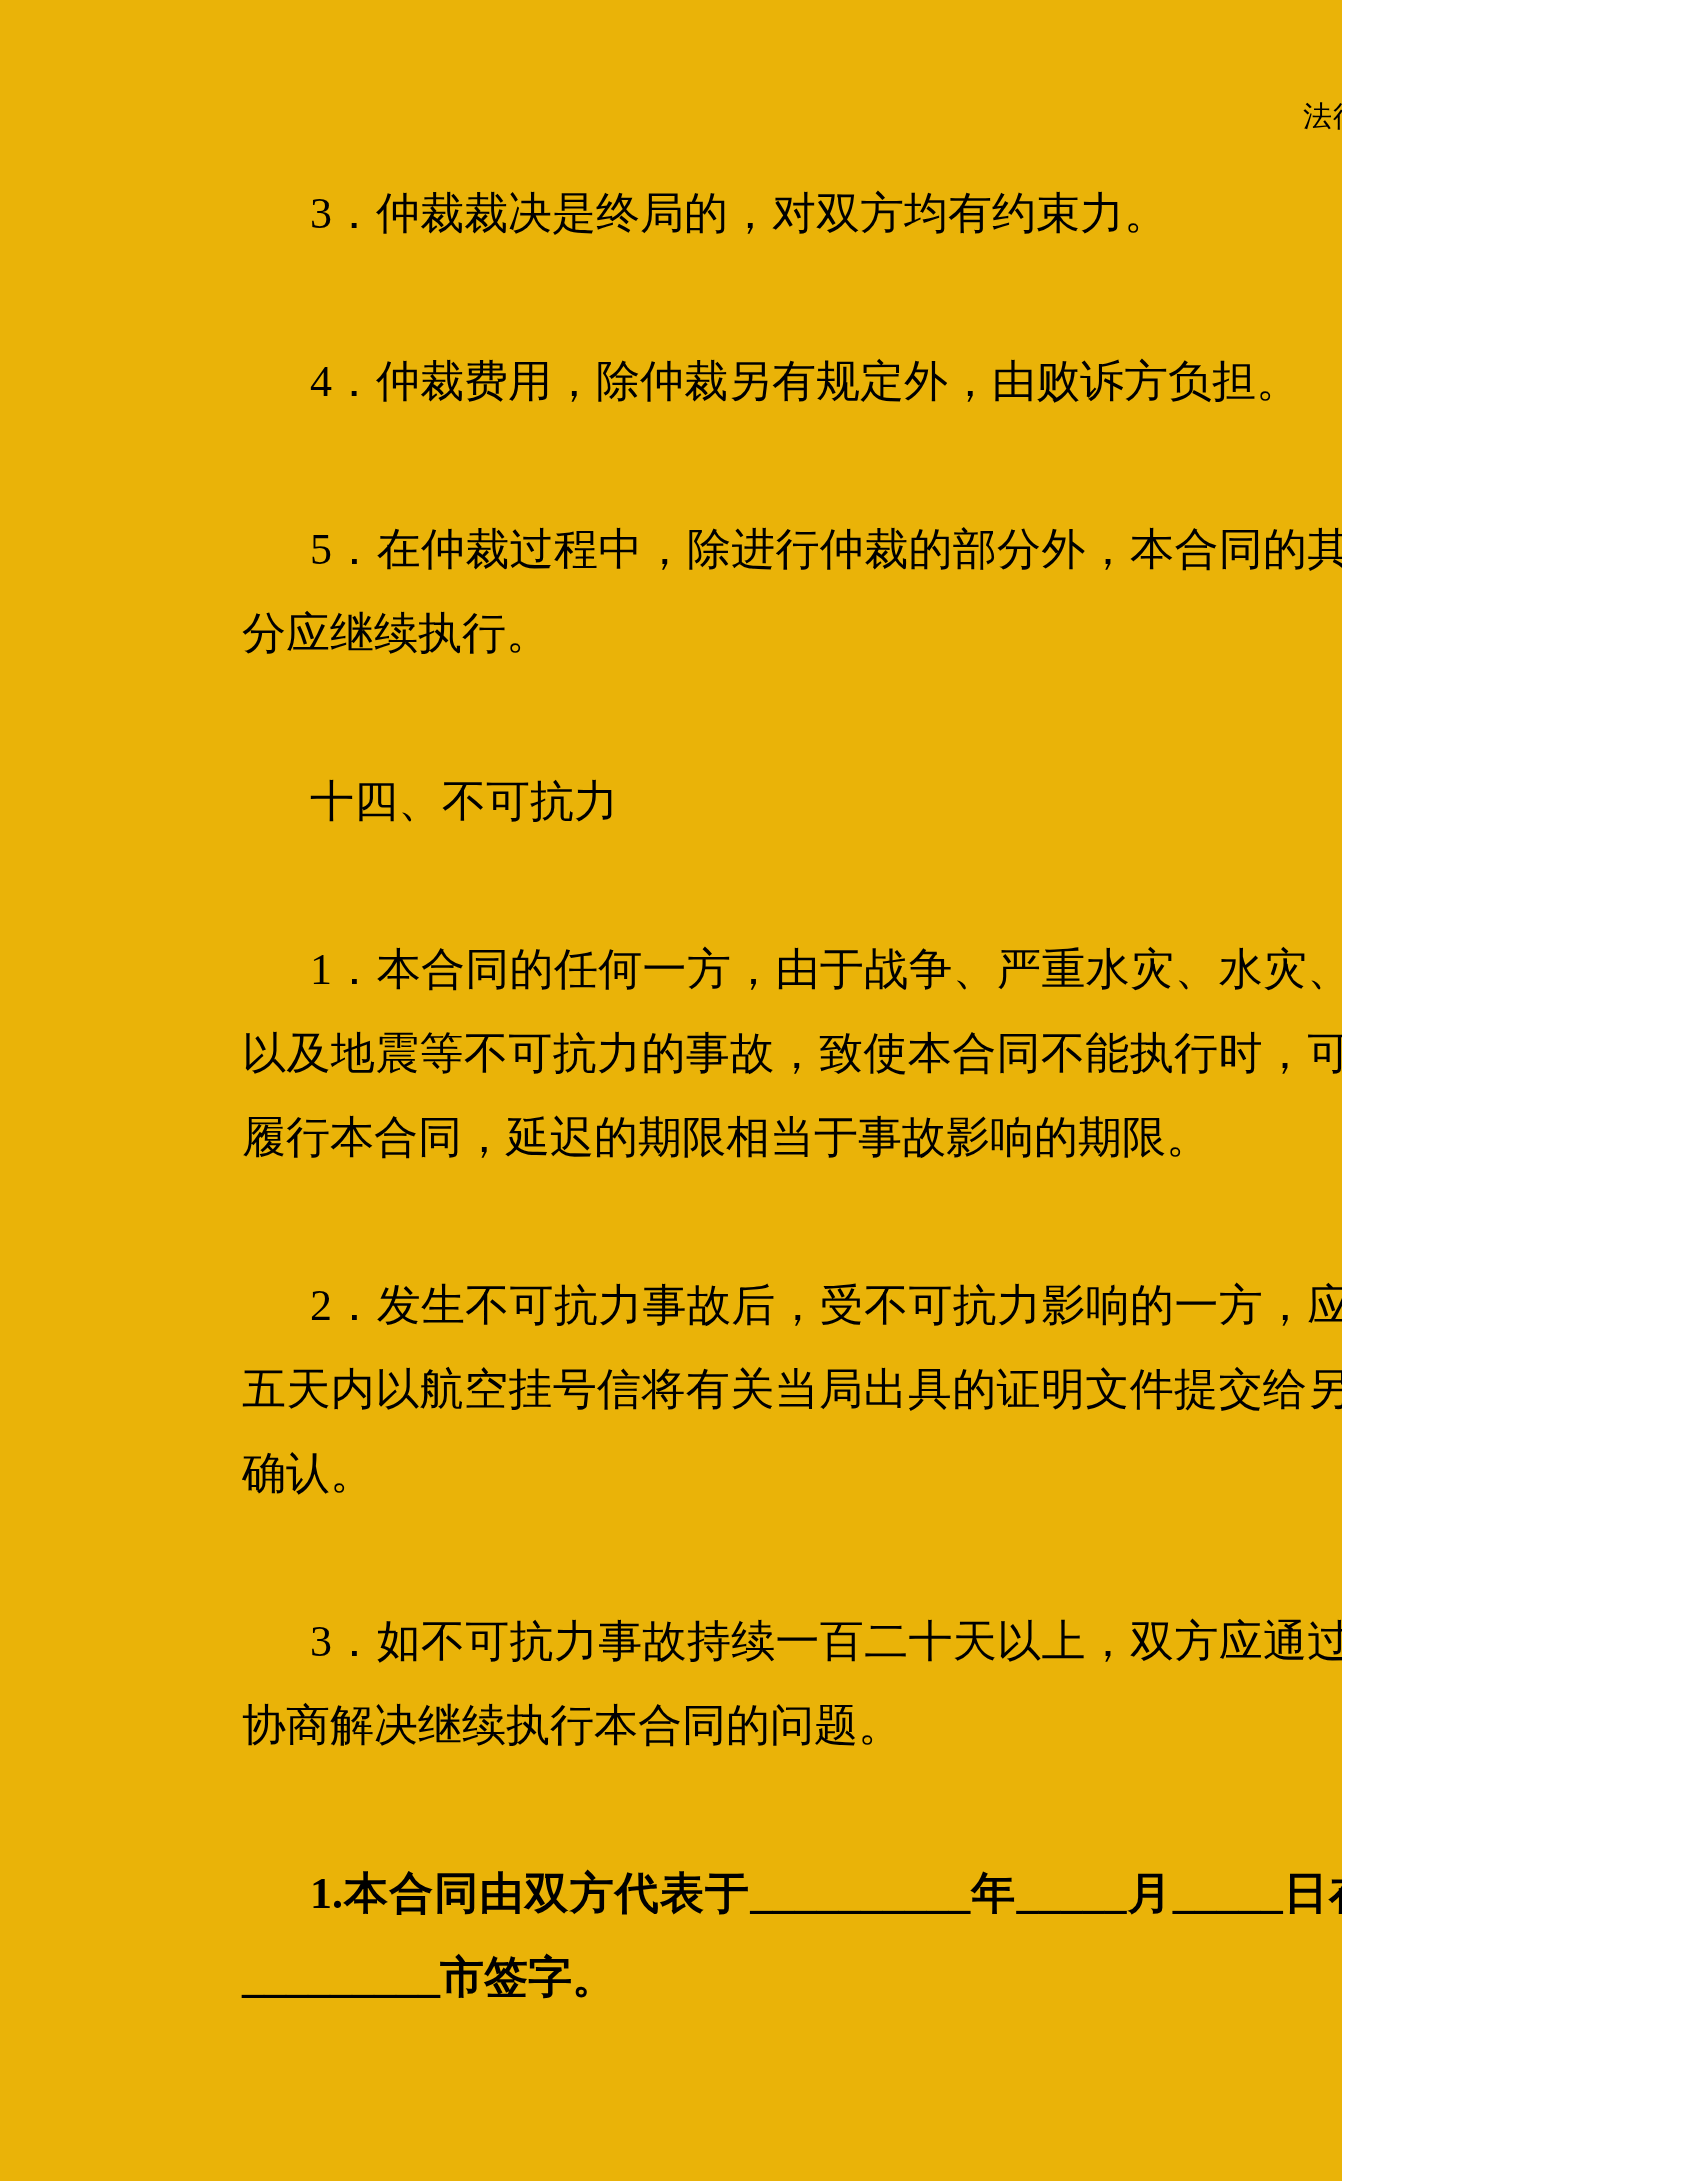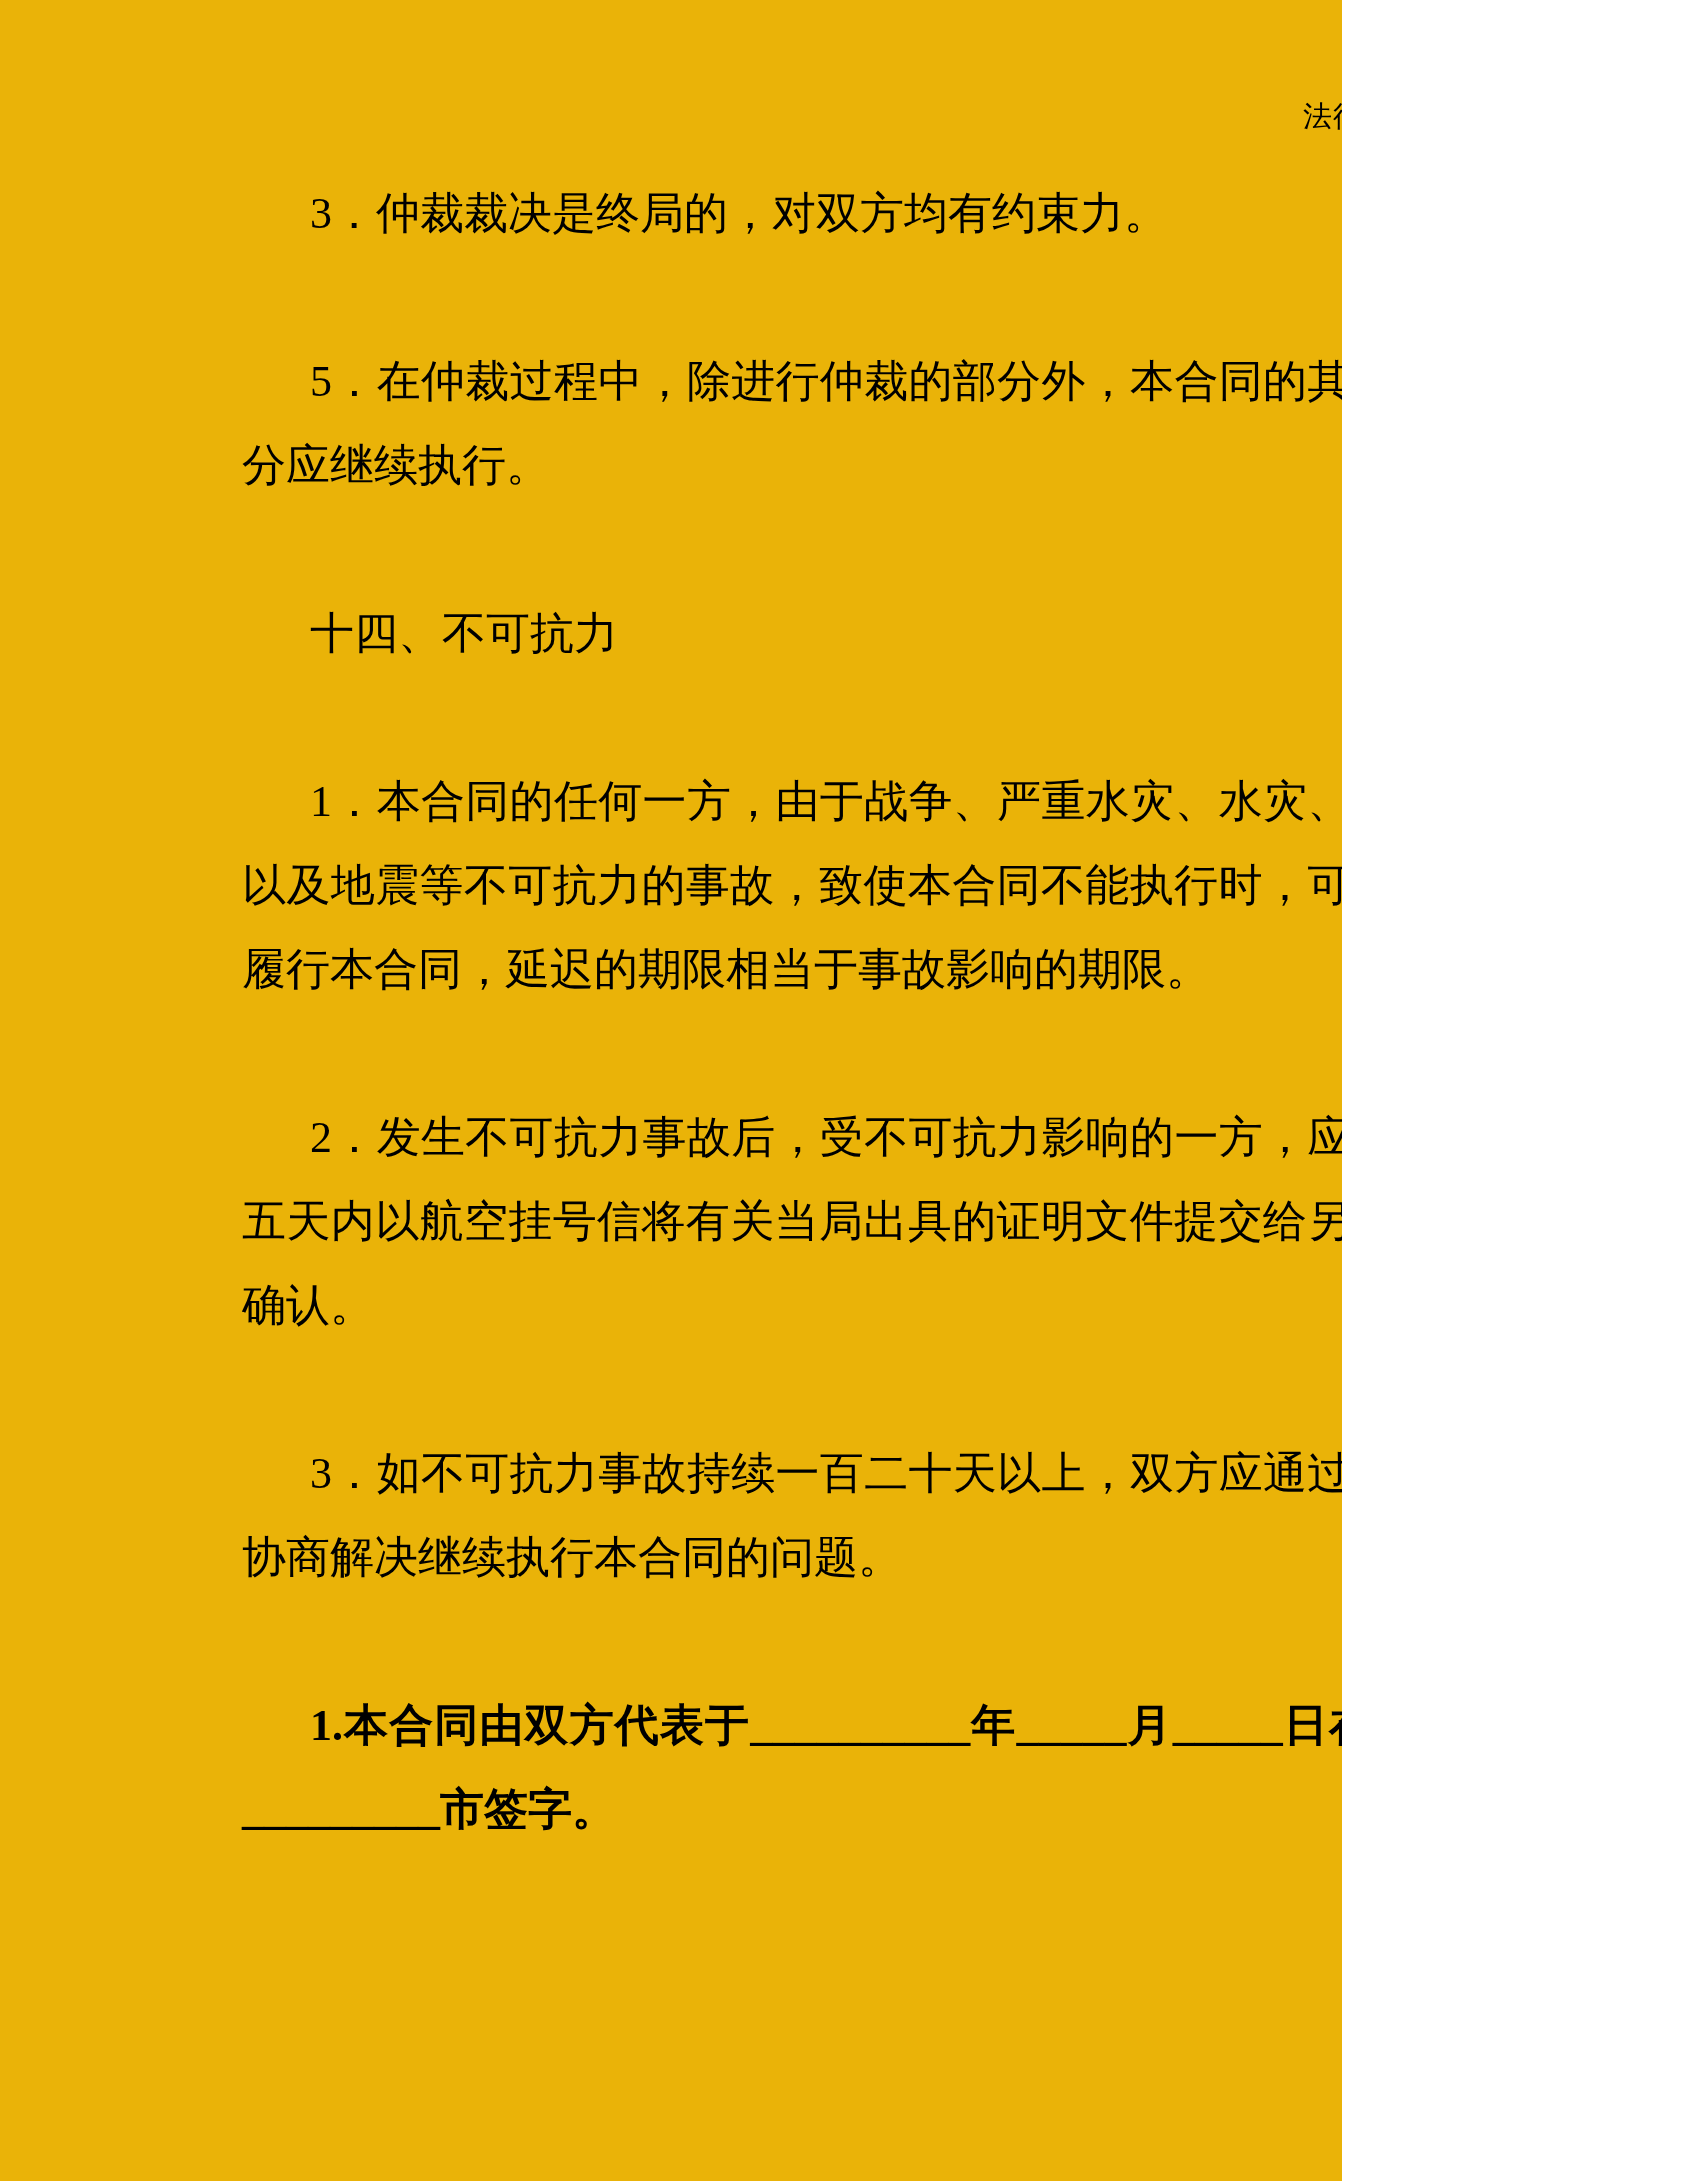--- a/index.html
+++ b/index.html
@@ -52,20 +52,21 @@
 </style>
 </head>
 <body>
 
 <div class="page">
 
   <div class="watermark">法律部落</div>
 
   <div class="doc-body">
     <div class="para">3．仲裁裁决是终局的，对双方均有约束力。</div>
+    <div class="para">4．仲裁费用，除仲裁另有规定外，由败诉方负担。</div>
     <div class="para">5．在仲裁过程中，除进行仲裁的部分外，本合同的其它部分应继续执行。</div>
     <div class="para">十四、不可抗力</div>
     <div class="para">1．本合同的任何一方，由于战争、严重水灾、水灾、台风以及地震等不可抗力的事故，致使本合同不能执行时，可延迟履行本合同，延迟的期限相当于事故影响的期限。</div>
     <div class="para">2．发生不可抗力事故后，受不可抗力影响的一方，应在十五天内以航空挂号信将有关当局出具的证明文件提交给另一方确认。</div>
     <div class="para">3．如不可抗力事故持续一百二十天以上，双方应通过友好协商解决继续执行本合同的问题。</div>
     <div class="para">1.本合同由双方代表于__________年_____月_____日在____________市签字。</div>
   </div>
 
 </div>
 

